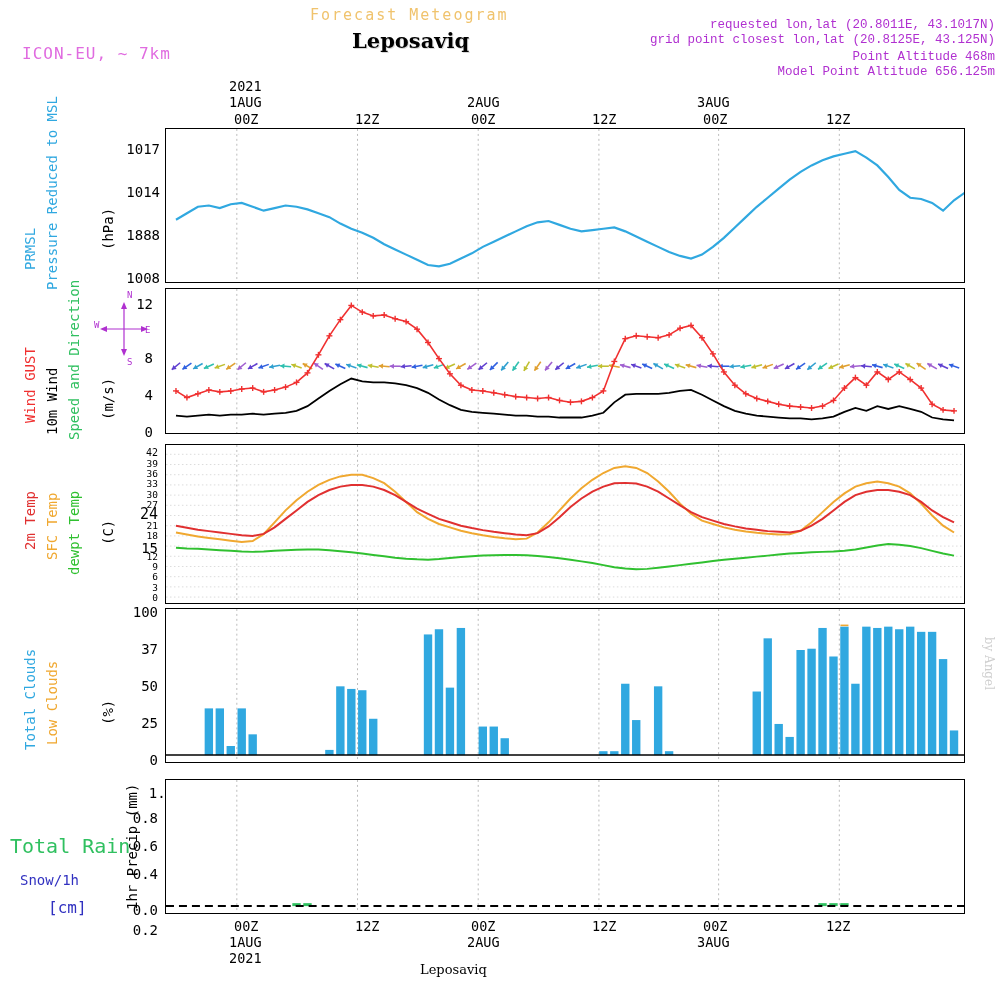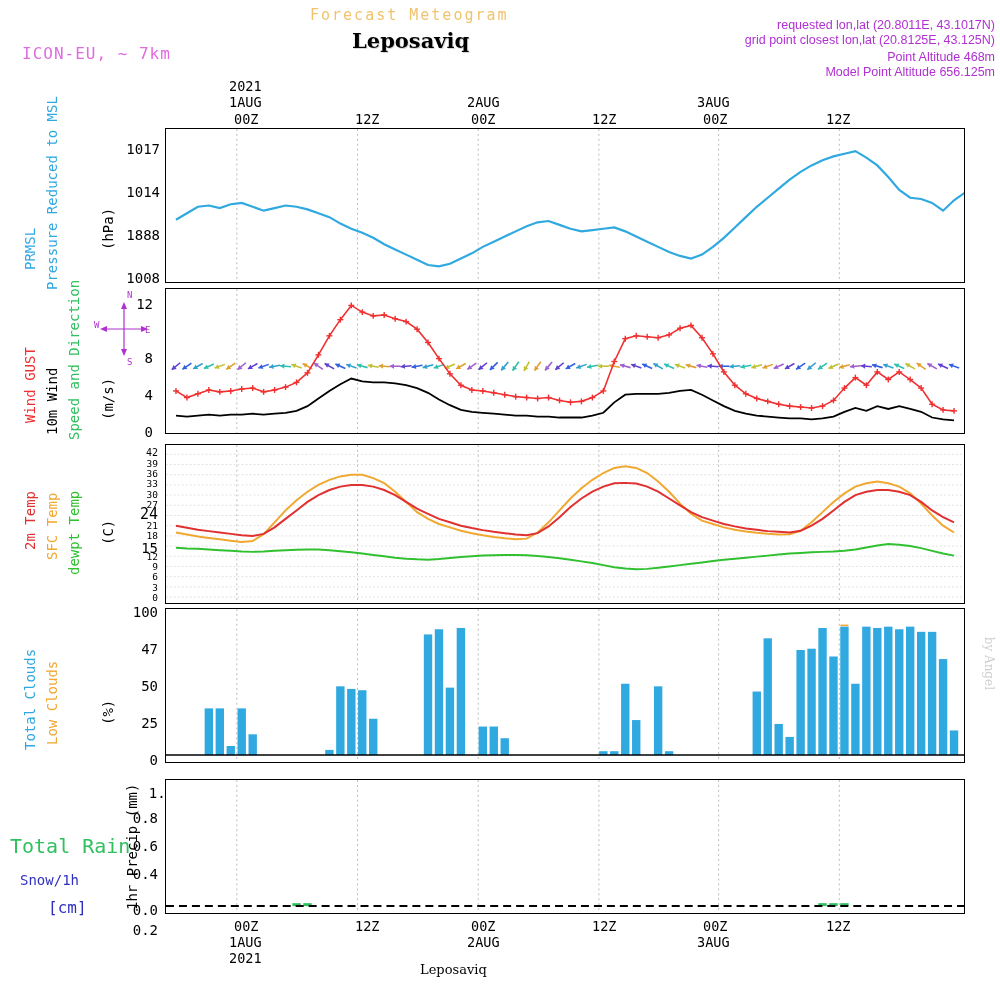--- a/index.html
+++ b/index.html
@@ -19,21 +19,21 @@
   #hdr-station{
     left:352px;top:28px;font-size:21px;font-weight:bold;color:#000;
     font-family:"DejaVu Serif", serif;
     text-shadow:1px 1px 0 #d8d8d8;
   }
   #hdr-model{
     left:22px;top:44px;font-size:16px;color:#e06be0;
     font-family:"DejaVu Sans Mono", monospace;letter-spacing:1px;
   }
   .hdr-right{
-    color:#b030d0;font-size:12.5px;font-family:Liberation Sans, sans-serif;
+    color:#b030d0;font-size:12.5px;font-family:Liberation Mono, monospace;
     text-align:right;width:420px;left:575px;
   }
   #hdr-req{top:18px;}
   #hdr-grid{top:33px;}
   #hdr-alt{top:50px;}
   #hdr-malt{top:65px;}
   #watermark{
     right:4px;top:690px;color:#cfcfcf;font-size:12px;
     font-family:"DejaVu Serif", serif;
     transform:rotate(90deg);transform-origin:right top;
@@ -638,21 +638,21 @@
     <polyline id="t2m-line" fill="none" stroke="#e03030" stroke-width="2" points="10,81.72093023255815 20.985915492957744,83.78604651162792 31.971830985915492,85.85116279069767 42.95774647887324,87.2279069767442 53.943661971830984,88.6046511627907 64.92957746478874,89.98139534883721 75.91549295774648,91.35813953488372 86.90140845070422,92.04651162790697 97.88732394366197,89.98139534883721 108.87323943661971,83.44186046511628 119.85915492957747,74.83720930232559 130.8450704225352,66.23255813953487 141.83098591549296,57.627906976744185 152.81690140845072,50.74418604651163 163.80281690140845,45.58139534883722 174.7887323943662,42.13953488372093 185.77464788732394,40.41860465116278 196.76056338028167,40.41860465116278 207.74647887323943,42.13953488372093 218.73239436619716,45.58139534883722 229.71830985915494,50.74418604651163 240.70422535211267,57.627906976744185 251.6901408450704,64.51162790697676 262.67605633802816,69.67441860465117 273.6619718309859,74.83720930232559 284.6478873239436,78.27906976744185 295.63380281690144,81.72093023255815 306.61971830985914,84.13023255813953 317.6056338028169,86.19534883720931 328.59154929577466,87.91627906976744 339.5774647887324,89.29302325581395 350.5633802816901,90.66976744186047 361.5492957746479,91.35813953488372 372.53521126760563,89.29302325581395 383.52112676056333,82.4093023255814 394.50704225352115,73.11627906976744 405.49295774647885,62.79069767441861 416.4788732394366,54.18604651162791 427.4647887323943,47.30232558139535 438.4507042253521,42.13953488372093 449.4366197183099,38.69767441860465 460.4225352112676,38.353488372093025 471.40845070422534,39.04186046511627 482.3943661971831,42.13953488372093 493.3802816901408,47.30232558139535 504.3661971830986,54.18604651162791 515.3521126760563,61.06976744186046 526.3380281690141,67.95348837209302 537.3239436619718,73.11627906976744 548.3098591549295,76.55813953488371 559.2957746478872,80 570.2816901408451,82.4093023255814 581.2676056338029,84.47441860465116 592.2535211267606,85.85116279069767 603.2394366197183,87.2279069767442 614.225352112676,87.91627906976744 625.2112676056338,88.6046511627907 636.1971830985916,86.88372093023256 647.1830985915493,81.72093023255815 658.169014084507,74.83720930232559 669.1549295774648,66.23255813953487 680.1408450704225,57.627906976744185 691.1267605633802,50.74418604651163 702.112676056338,47.30232558139535 713.0985915492957,45.58139534883722 724.0845070422536,45.58139534883722 735.0704225352113,47.30232558139535 746.056338028169,50.74418604651163 757.0422535211267,57.627906976744185 768.0281690140845,66.23255813953487 779.0140845070423,73.11627906976744 790,78.27906976744185"></polyline>
     <polyline id="dewpt-line" fill="none" stroke="#30c030" stroke-width="2" points="10,104.09302325581396 20.985915492957744,104.78139534883721 31.971830985915492,105.12558139534883 42.95774647887324,105.81395348837209 53.943661971830984,106.50232558139534 64.92957746478874,107.1906976744186 75.91549295774648,107.87906976744186 86.90140845070422,108.22325581395349 97.88732394366197,107.87906976744186 108.87323943661971,107.1906976744186 119.85915492957747,106.50232558139534 130.8450704225352,106.15813953488372 141.83098591549296,105.81395348837209 152.81690140845072,105.81395348837209 163.80281690140845,106.50232558139534 174.7887323943662,107.53488372093022 185.77464788732394,108.56744186046512 196.76056338028167,109.94418604651163 207.74647887323943,111.32093023255814 218.73239436619716,112.69767441860465 229.71830985915494,114.07441860465116 240.70422535211267,115.10697674418606 251.6901408450704,115.7953488372093 262.67605633802816,116.13953488372093 273.6619718309859,115.45116279069768 284.6478873239436,114.4186046511628 295.63380281690144,113.38604651162791 306.61971830985914,112.69767441860465 317.6056338028169,112.00930232558139 328.59154929577466,111.66511627906976 339.5774647887324,111.32093023255814 350.5633802816901,111.32093023255814 361.5492957746479,111.66511627906976 372.53521126760563,112.35348837209303 383.52112676056333,113.38604651162791 394.50704225352115,114.76279069767442 405.49295774647885,116.13953488372093 416.4788732394366,117.86046511627907 427.4647887323943,119.58139534883722 438.4507042253521,121.64651162790697 449.4366197183099,123.71162790697674 460.4225352112676,125.08837209302325 471.40845070422534,125.77674418604651 482.3943661971831,125.43255813953488 493.3802816901408,124.4 504.3661971830986,123.02325581395348 515.3521126760563,121.64651162790697 526.3380281690141,120.26976744186047 537.3239436619718,118.89302325581396 548.3098591549295,117.51627906976745 559.2957746478872,116.13953488372093 570.2816901408451,115.10697674418606 581.2676056338029,114.07441860465116 592.2535211267606,113.04186046511629 603.2394366197183,112.00930232558139 614.225352112676,110.97674418604652 625.2112676056338,109.94418604651163 636.1971830985916,109.25581395348837 647.1830985915493,108.56744186046512 658.169014084507,108.22325581395349 669.1549295774648,107.87906976744186 680.1408450704225,107.1906976744186 691.1267605633802,105.81395348837209 702.112676056338,103.74883720930234 713.0985915492957,101.68372093023257 724.0845070422536,100.30697674418604 735.0704225352113,100.9953488372093 746.056338028169,102.37209302325581 757.0422535211267,104.43720930232558 768.0281690140845,107.1906976744186 779.0140845070423,109.94418604651163 790,112.00930232558139"></polyline>
   </svg>
 </div>
 
 <div class="vrot" style="left:22px;top:640px;height:110px;font-size:14px;color:#30a8e0;">Total Clouds</div>
 <div class="vrot" style="left:44px;top:640px;height:105px;font-size:14px;color:#f0a830;">Low Clouds</div>
 <div class="vrot" style="left:100px;top:680px;height:45px;font-size:14px;color:#000;">(%)</div>
 
 <div class="ylab" style="left:100px;top:604px;width:58px;">100</div>
-<div class="ylab" style="left:100px;top:641px;width:58px;">47</div>
+<div class="ylab" style="left:100px;top:641px;width:58px;">37</div>
 <div class="ylab" style="left:100px;top:678px;width:58px;">50</div>
 <div class="ylab" style="left:100px;top:715px;width:58px;">25</div>
 <div class="ylab" style="left:100px;top:752px;width:58px;">0</div>
 
 <div class="panel" id="panel-clouds" style="top:608px;height:155px;">
   <svg class="plotsvg" viewBox="0 0 800 155" preserveAspectRatio="none">
     <g stroke="#bbbbbb" stroke-width="1" stroke-dasharray="2,3">
       <line x1="71" y1="0" x2="71" y2="155"></line>
         <line x1="192" y1="0" x2="192" y2="155"></line>
       <line x1="313" y1="0" x2="313" y2="155"></line>

